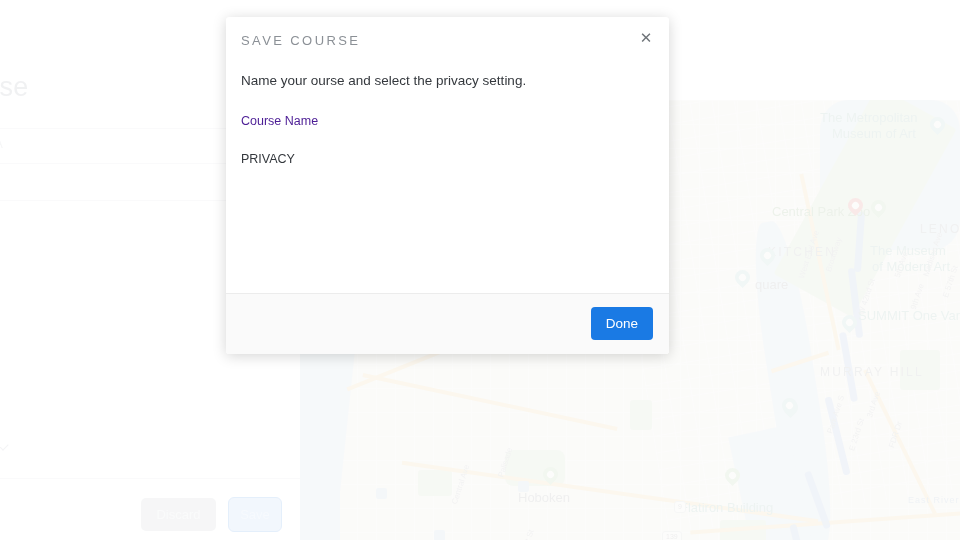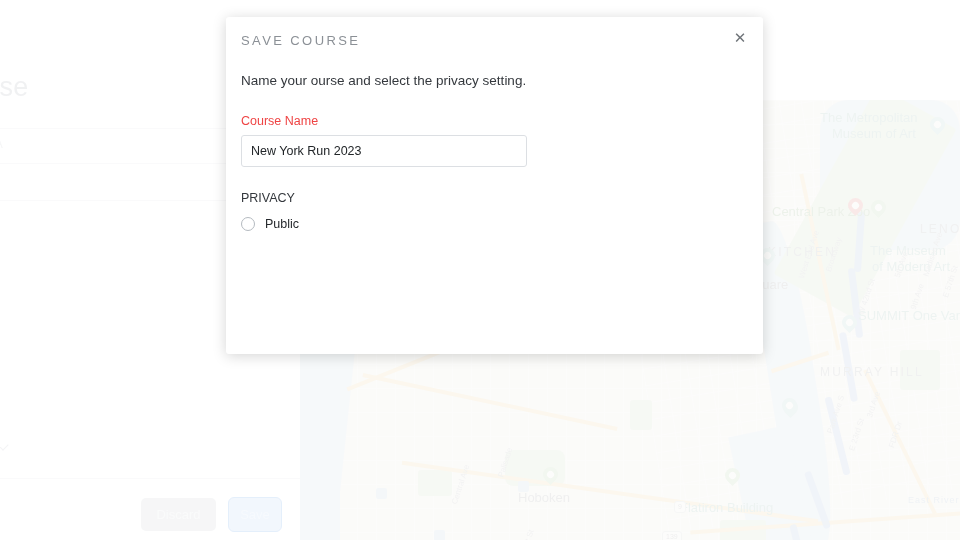--- a/index.html
+++ b/index.html
@@ -156,21 +156,21 @@
   .sq-icon {
     position: absolute; width: 11px; height: 11px;
     background: #bcd9ef; border-radius: 2px;
   }
 
   
   .scrim { position: absolute; inset: 0; background: rgba(255,255,255,.62); }
 
   .modal {
     position: absolute; left: 226px; top: 17px;
-    width: 537px; height: 337px;
+    width: 443px; height: 337px;
     background: #ffffff;
     border-radius: 3px;
     box-shadow: 0 2px 14px rgba(0,0,0,.17);
     box-sizing: border-box;
     overflow: hidden;
   }
   .modal-head {
     position: relative; height: 56px;
   }
   .modal-title {
@@ -182,21 +182,21 @@
     position: absolute; right: 12px; top: 10px;
     width: 22px; height: 22px;
     display: flex; align-items: center; justify-content: center;
     font-size: 15px; color: #6f7479; cursor: pointer;
   }
   .modal-body { position: relative; padding: 0 15px; }
   .modal-desc {
     font-size: 13.5px; color: #34383d; margin: 0 0 26px 0;
   }
   .field-label {
-    font-size: 12.5px; color: #ef4444; margin-bottom: 7px;
+    font-size: 12.5px; color: #4c1d95; margin-bottom: 7px;
   }
   .text-input {
     width: 286px; height: 32px; box-sizing: border-box;
     border: 1px solid #dcdfe3; border-radius: 3px;
     padding: 0 9px; font-size: 12.5px; color: #222629;
     font-family: "Liberation Sans", sans-serif;
     background: #fff; outline: none;
   }
   .privacy-label {
     font-size: 12.5px; color: #34383d;
@@ -368,26 +368,24 @@
 
     <div class="modal-head">
       <div class="modal-title">SAVE COURSE</div>
       <div class="modal-close">✕</div>
     </div>
 
     <div class="modal-body">
       <p class="modal-desc">Name your ourse and select the privacy setting.</p>
 
       <div class="field-label">Course Name</div>
-      <input class="text-input" type="text" value="New York Run 2023" style="">
 
       <div class="privacy-label">PRIVACY</div>
 
 
-      <div class="radio-row">
-        <span class="radio"></span>
-        <span class="radio-text">Public</span>
-      </div>
-    </div>
-
+    </div>
+
+    <div class="modal-foot">
+      <button class="btn-done">Done</button>
+    </div>
 
   </div>
 </div>
 
 </body></html>

